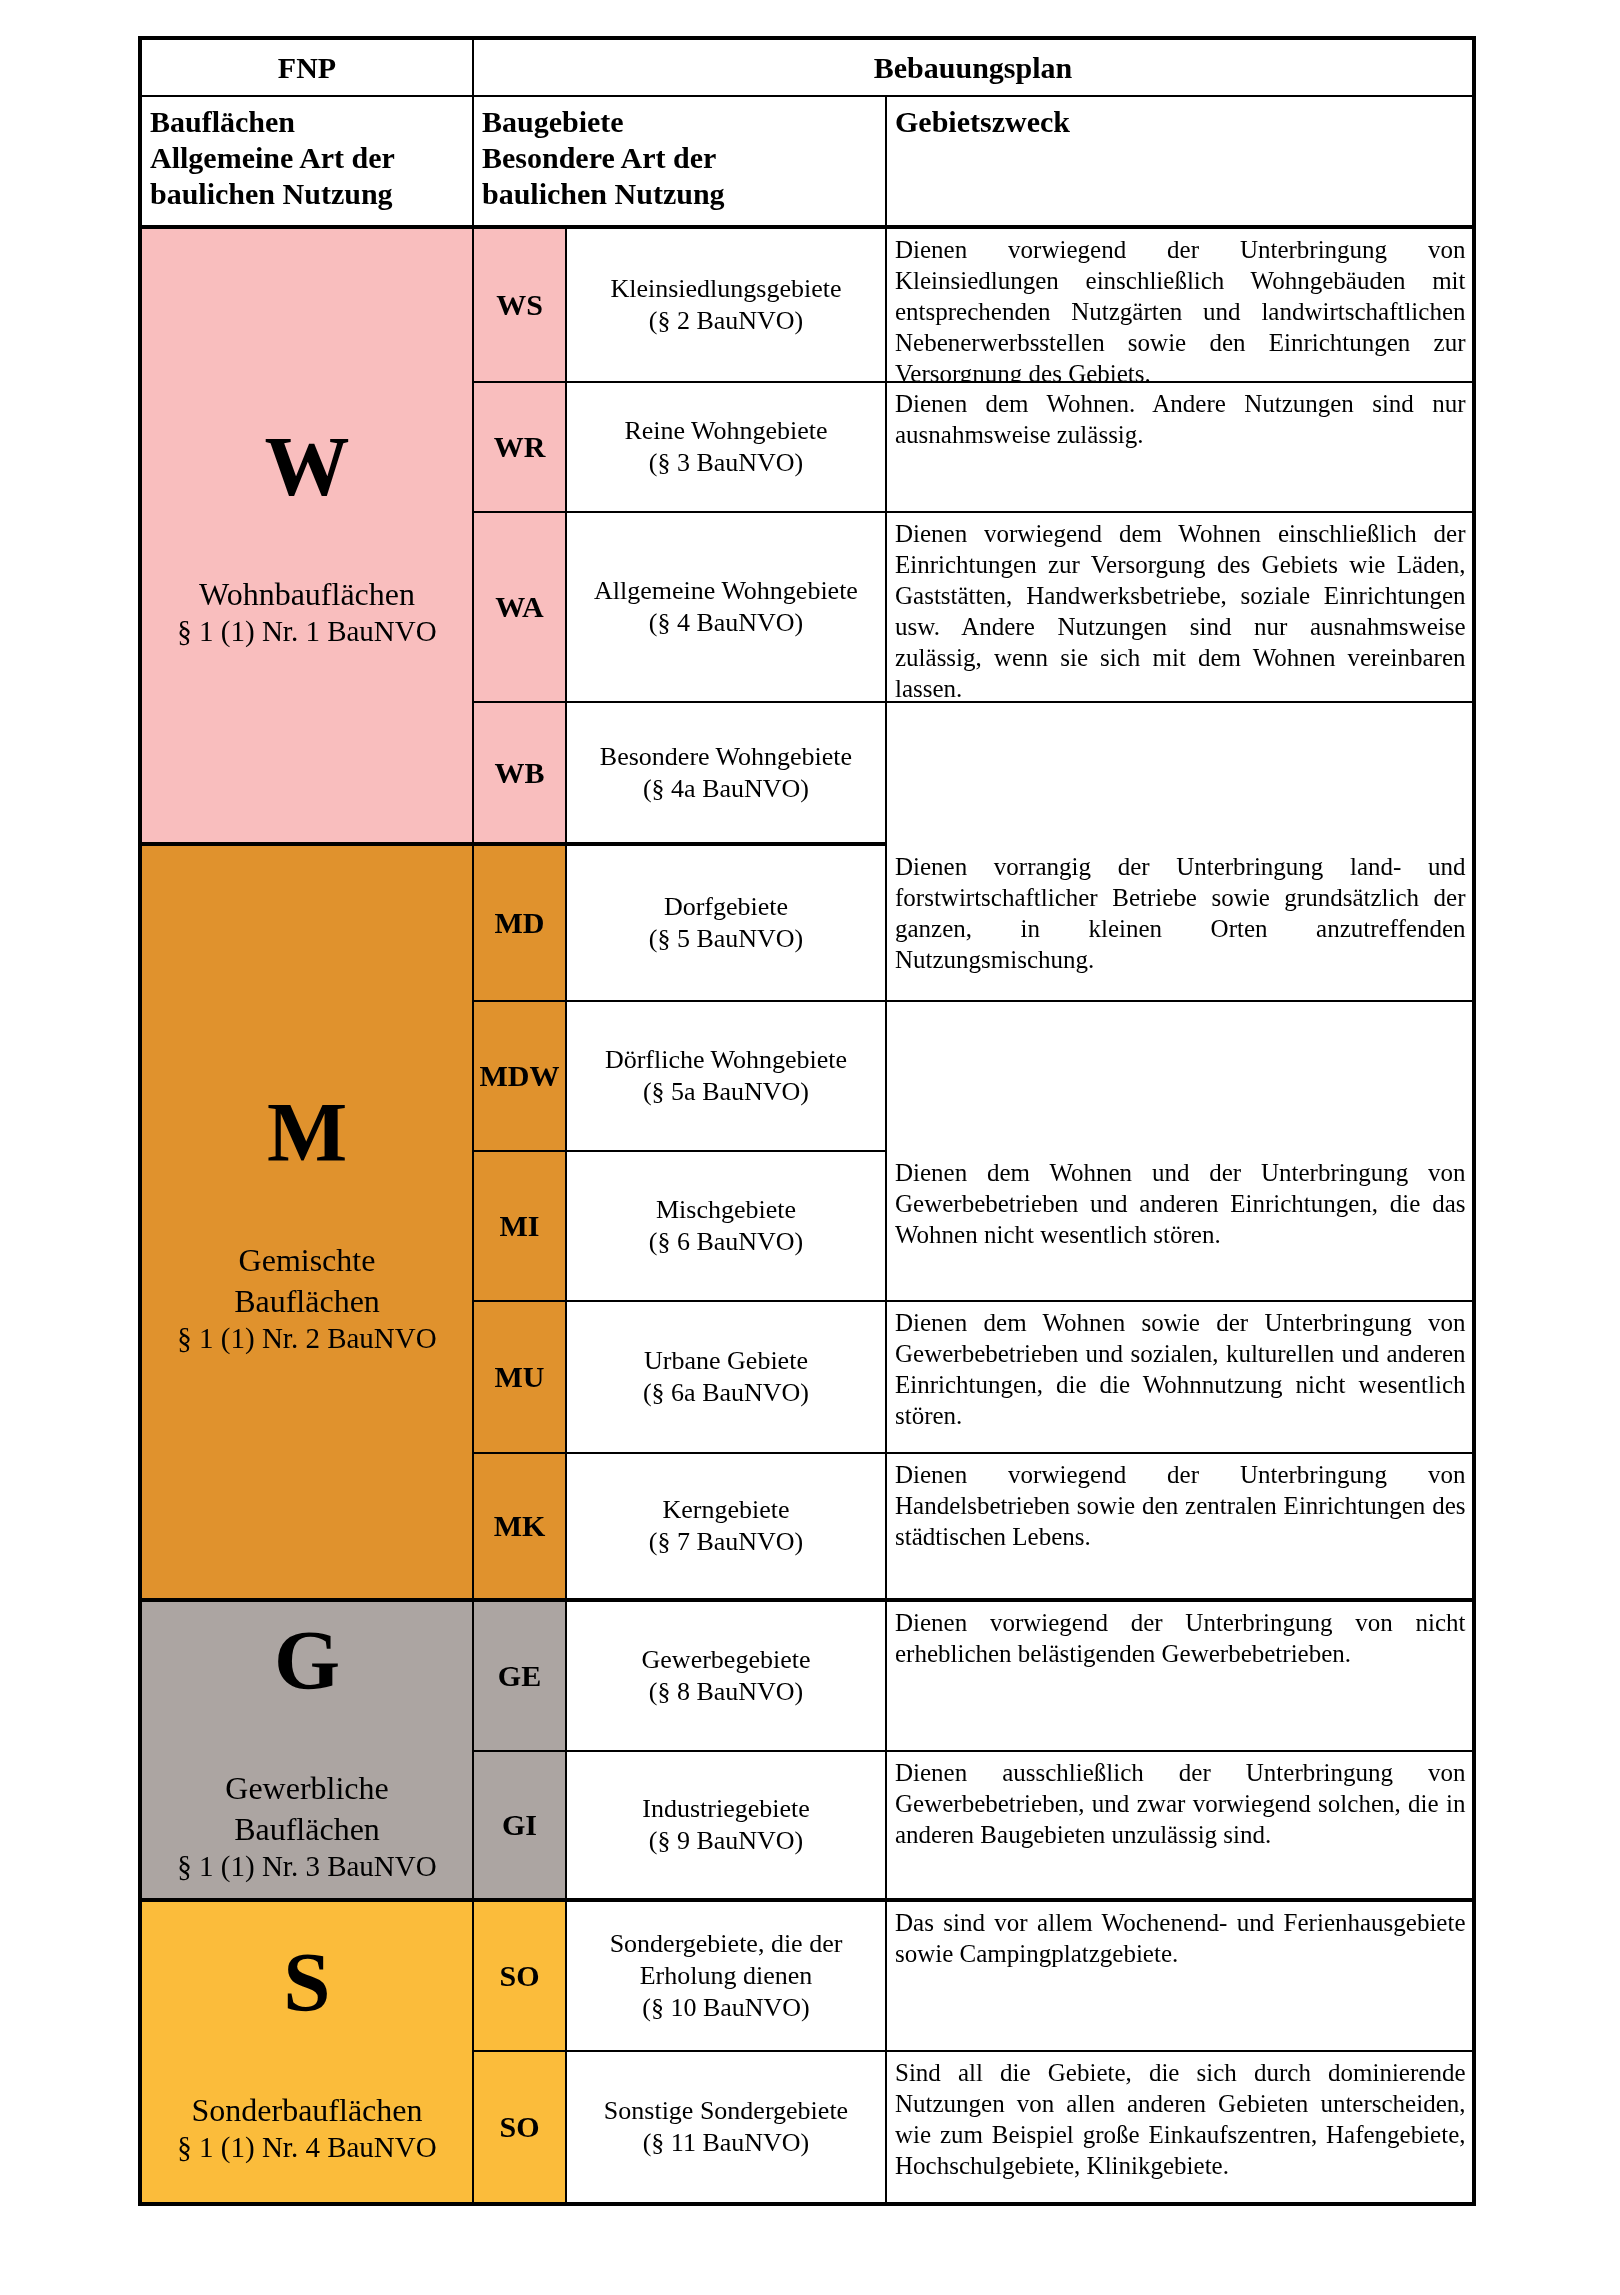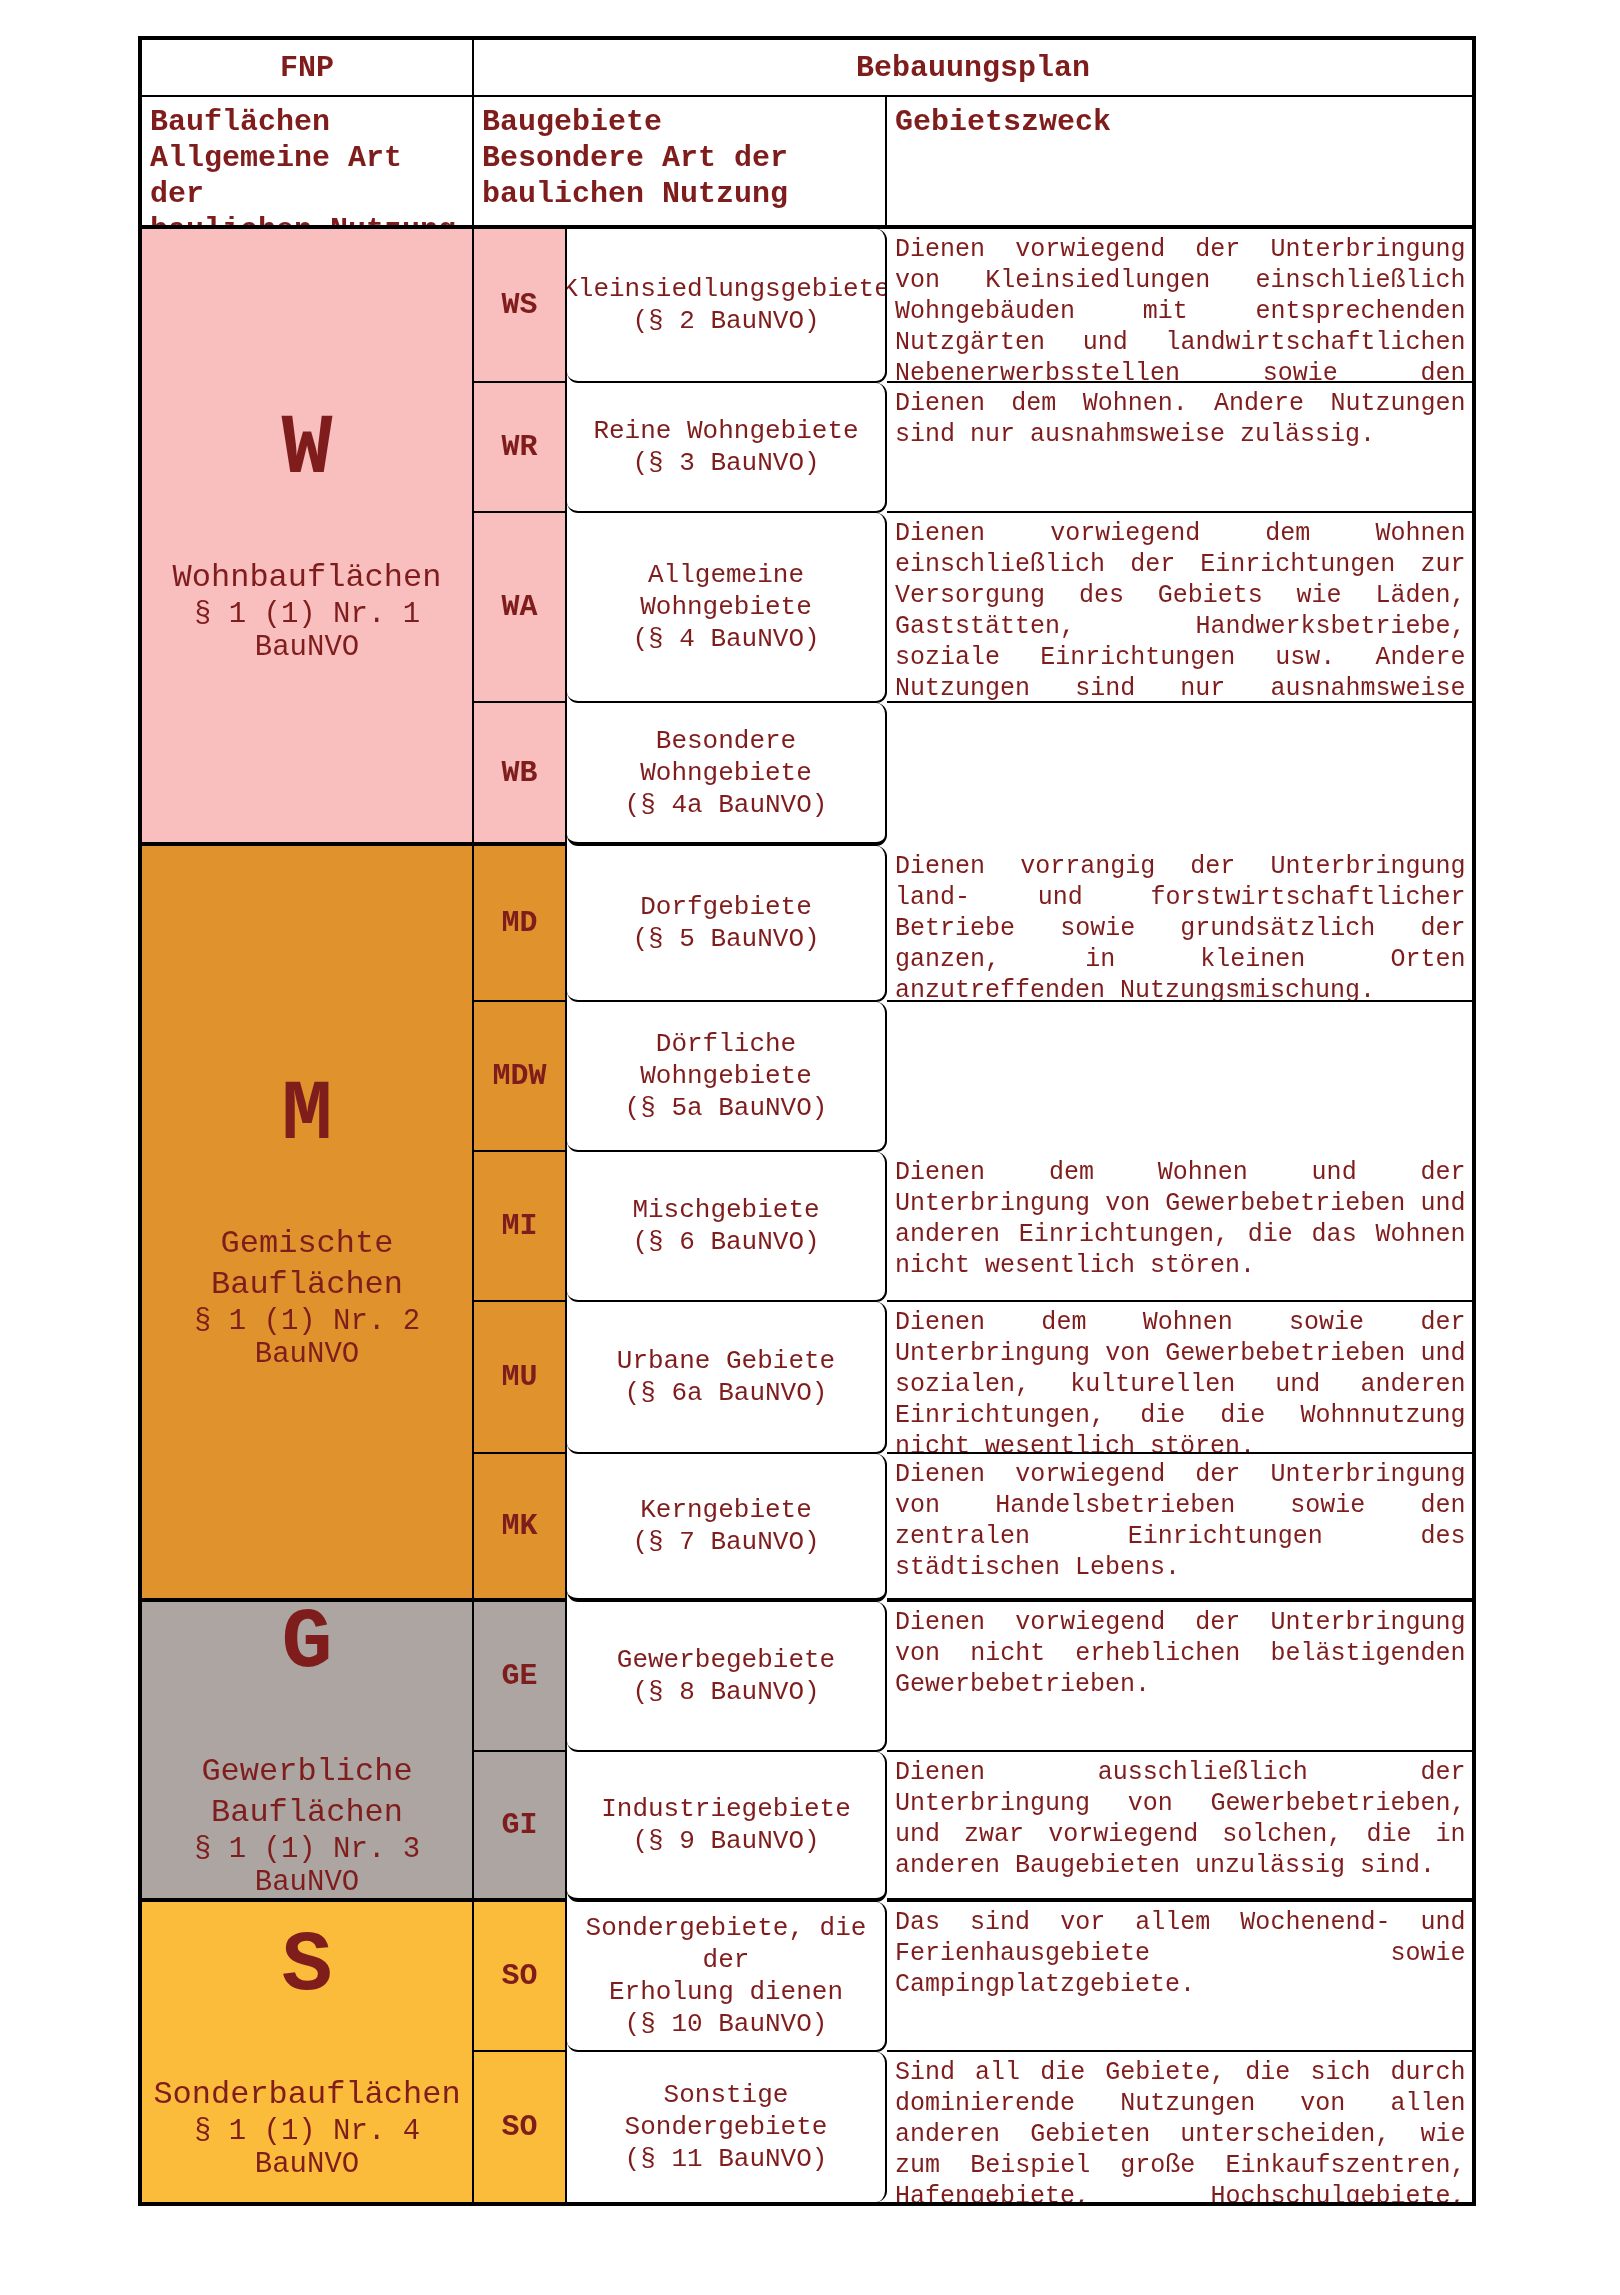--- a/index.html
+++ b/index.html
@@ -1,18 +1,18 @@
 <!DOCTYPE html>
 <html style="font-size:13px"><head>
 <meta charset="utf-8">
 <style>
   html,body { margin:0; padding:0; background:#ffffff; }
   .page {
     position:relative; width:1621px; height:2224px; background:#ffffff;
-    font-family:Liberation Mono, monospace; color:#7f1d1d;
+    font-family:Liberation Serif, serif; color:#000000;
   }
   .tbl {
     position:absolute; left:138px; top:36px;
     display:grid;
     grid-template-columns:332px 93px 320px 585px;
     grid-template-rows:57px 132px 154px 130px 190px 143px 156px 150px 150px 152px 148px 150px 150px 150px 150px;
     border:4.9px solid #000;
     background:#fff;
   }
   .cell { box-sizing:border-box; border-right:2.4px solid #000; border-bottom:2.4px solid #000; overflow:hidden; }
@@ -26,21 +26,21 @@
   .r1{grid-row:1}.r2{grid-row:2}.r3{grid-row:3}.r4{grid-row:4}.r5{grid-row:5}
   .r6{grid-row:6}.r7{grid-row:7}.r8{grid-row:8}.r9{grid-row:9}.r10{grid-row:10}
   .r11{grid-row:11}.r12{grid-row:12}.r13{grid-row:13}.r14{grid-row:14}.r15{grid-row:15}
   .sec-w{grid-row:3/7}.sec-m{grid-row:7/12}.sec-g{grid-row:12/14}.sec-s{grid-row:14/16}
 
   
   .hdr1 { display:flex; align-items:center; justify-content:center; font-weight:bold; font-size:30px; }
   .hdr2 { padding:6.5px 8px; font-weight:bold; font-size:30px; line-height:36px; white-space:pre-line; }
   .code { display:flex; align-items:center; justify-content:center; font-weight:bold; font-size:30px; }
   .name { display:flex; align-items:center; justify-content:center; text-align:center;
-          font-size:26px; line-height:32px; white-space:pre-line;border-radius:11px; }
+          font-size:26px; line-height:32px; white-space:pre-line; }
   .desc { padding:4.9px 6.5px 4.9px 8px; text-align:justify; font-size:25px; line-height:31px; }
   .section { display:flex; flex-direction:column; align-items:center; justify-content:center; text-align:center; }
   .letter { font-weight:bold; font-size:85px; line-height:1; }
   .secname { font-size:32px; line-height:41px; white-space:pre-line; margin-top:65px; }
   .seclaw { font-size:29px; }
 
   
   .bg-w { background:#F9BEBE;text-align:center; }
   .bg-m { background:#E0922D; }
   .bg-g { background:#ACA5A2; }

